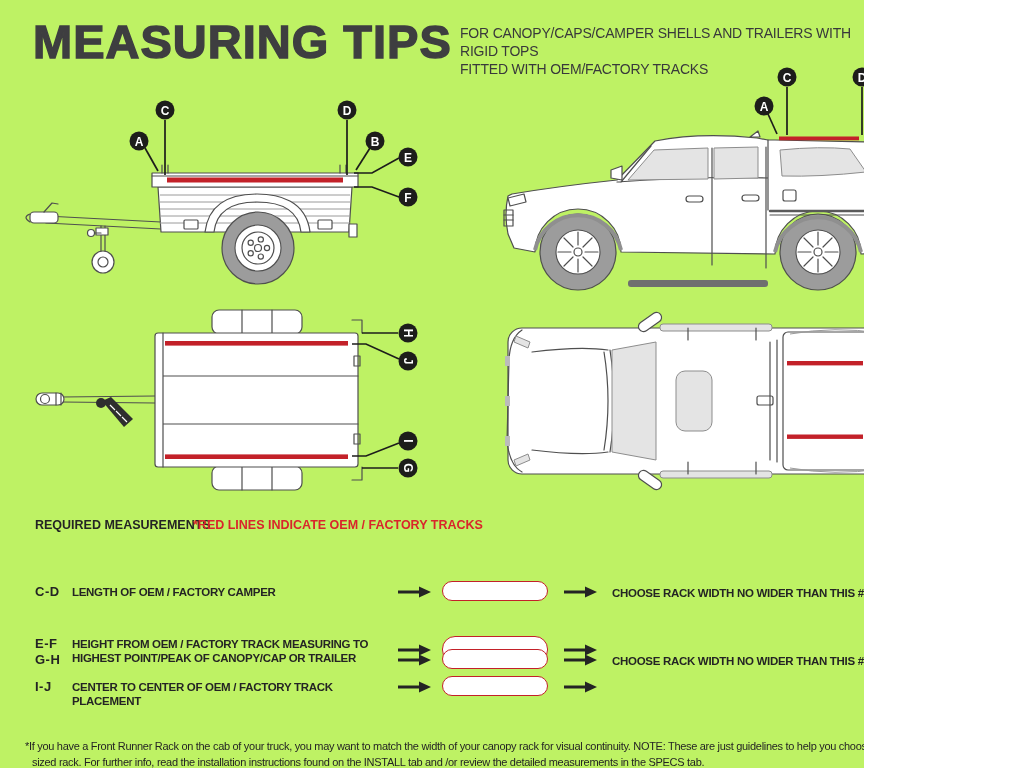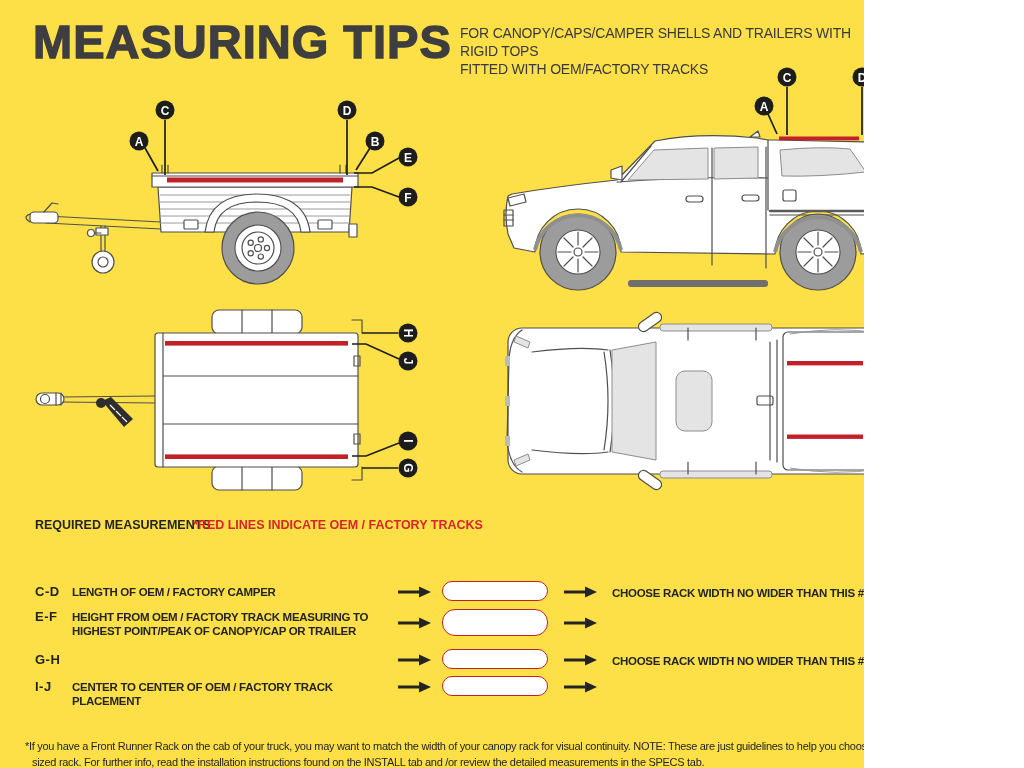--- a/index.html
+++ b/index.html
@@ -1,19 +1,19 @@
 <!DOCTYPE html>
 <html style="--red: #c32129; --ink: #1d1d1b; --title: #3e3e40;"><head>
 <meta charset="utf-8">
 <style>
   :root{
     --red:#c32129; --ink:#1d1d1b; --title:#3e3e40; --line:#4f4f4f;
   }
   html,body{margin:0;padding:0;background:#fff;}
-  .page{position:relative;width:864px;height:768px;background:#fde047;overflow:hidden;
+  .page{position:relative;width:864px;height:768px;background:#bef264;overflow:hidden;
         font-family:"Liberation Sans",sans-serif;color:#242424;}
   
   .title{position:absolute;left:33px;top:14px;font-size:47px;font-weight:bold;
          letter-spacing:1px;color:var(--title);-webkit-text-stroke:1.4px var(--title);
          margin:0;z-index:2;}
   .subtitle{position:absolute;left:460px;top:24px;font-size:14px;font-weight:normal;
          line-height:18px;color:#39393b;white-space:pre-line;letter-spacing:-0.2px;z-index:2;}
   
   .diagrams{position:absolute;left:0;top:0;width:1024px;height:515px;z-index:1;}
   .ln{fill:none;stroke:var(--line);stroke-width:1.2;stroke-linejoin:round;stroke-linecap:round;}
@@ -300,21 +300,21 @@
         <polygon points="21,0.5 33,6 21,11.5"></polygon>
       </svg>
     <span class="pill"></span>
     <svg class="arr a2" width="34" height="12" viewBox="0 0 34 12">
         <path d="M0,6 H22"></path>
         <polygon points="21,0.5 33,6 21,11.5"></polygon>
       </svg>
     <span class="mresult">CHOOSE RACK WIDTH NO WIDER THAN THIS #</span>
   </div>
 
-  <div class="mrow tall" style="top:609px">
+  <div class="mrow tall" style="top:636px">
     <span class="mid">E-F</span>
     <span class="mlabel">HEIGHT FROM OEM / FACTORY TRACK MEASURING TO
 HIGHEST POINT/PEAK OF CANOPY/CAP OR TRAILER</span>
     <svg class="arr a1" width="34" height="12" viewBox="0 0 34 12">
         <path d="M0,6 H22"></path>
         <polygon points="21,0.5 33,6 21,11.5"></polygon>
       </svg>
     <span class="pill"></span>
     <svg class="arr a2" width="34" height="12" viewBox="0 0 34 12">
         <path d="M0,6 H22"></path>

